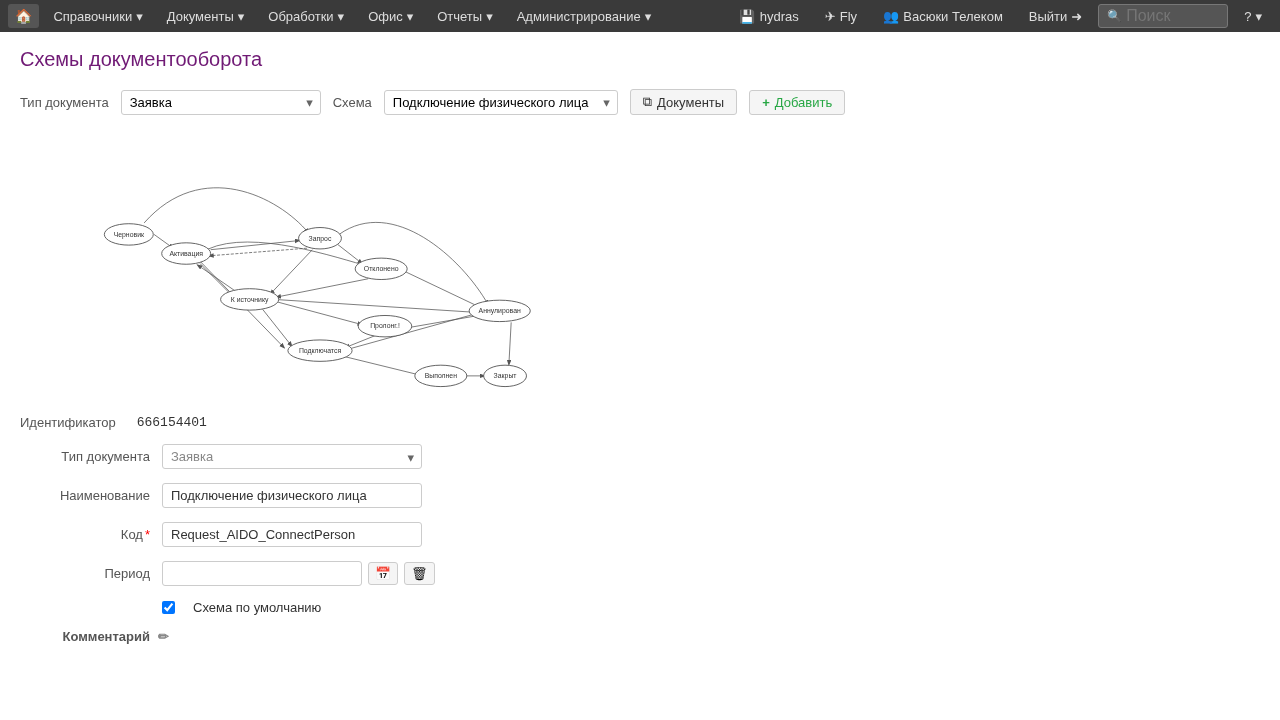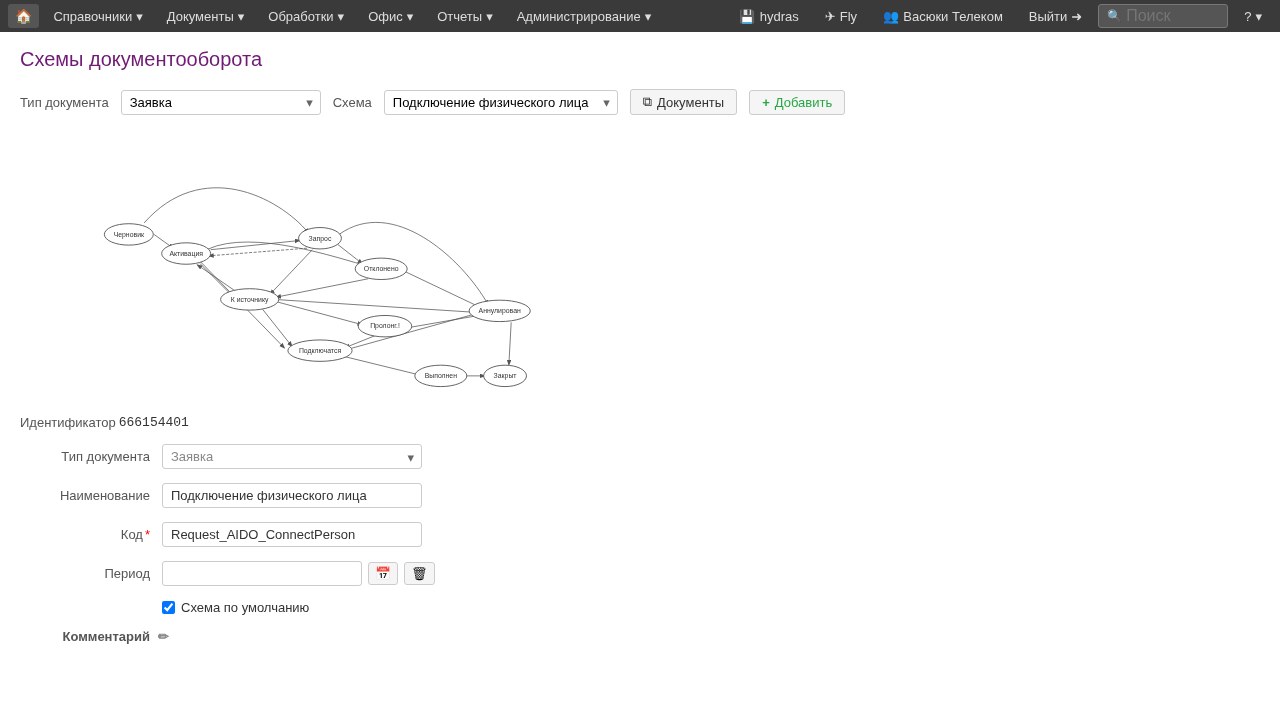--- a/index.html
+++ b/index.html
@@ -180,21 +180,21 @@
       width: 260px;
       color: #888;
       background: #fff;
       appearance: none;
       -webkit-appearance: none;
       cursor: pointer;
     }
     .id-row {
       display: flex;
       align-items: center;
-      gap: 3px;
+      gap: 21px;
       margin-bottom: 14px;
     }
     .id-label { font-size: 13px; color: #555; }
     .id-value { font-size: 13px; color: #333; font-family: Liberation Mono, monospace; }
 
     .date-row {
       display: flex;
       align-items: center;
       gap: 6px;
     }
@@ -202,21 +202,21 @@
       border: 1px solid #ccc;
       border-radius: 3px;
       background: #f5f5f5;
       padding: 3px 6px;
       cursor: pointer;
       font-size: 13px;
     }
     .checkbox-row {
       display: flex;
       align-items: center;
-      gap: 6px;
+      gap: 18px;
       margin-bottom: 14px;
       margin-left: 142px;
     }
     .comment-row {
       display: flex;
       align-items: flex-start;
       gap: 8px;
       margin-left: 0;
       font-weight: bold;
     }

